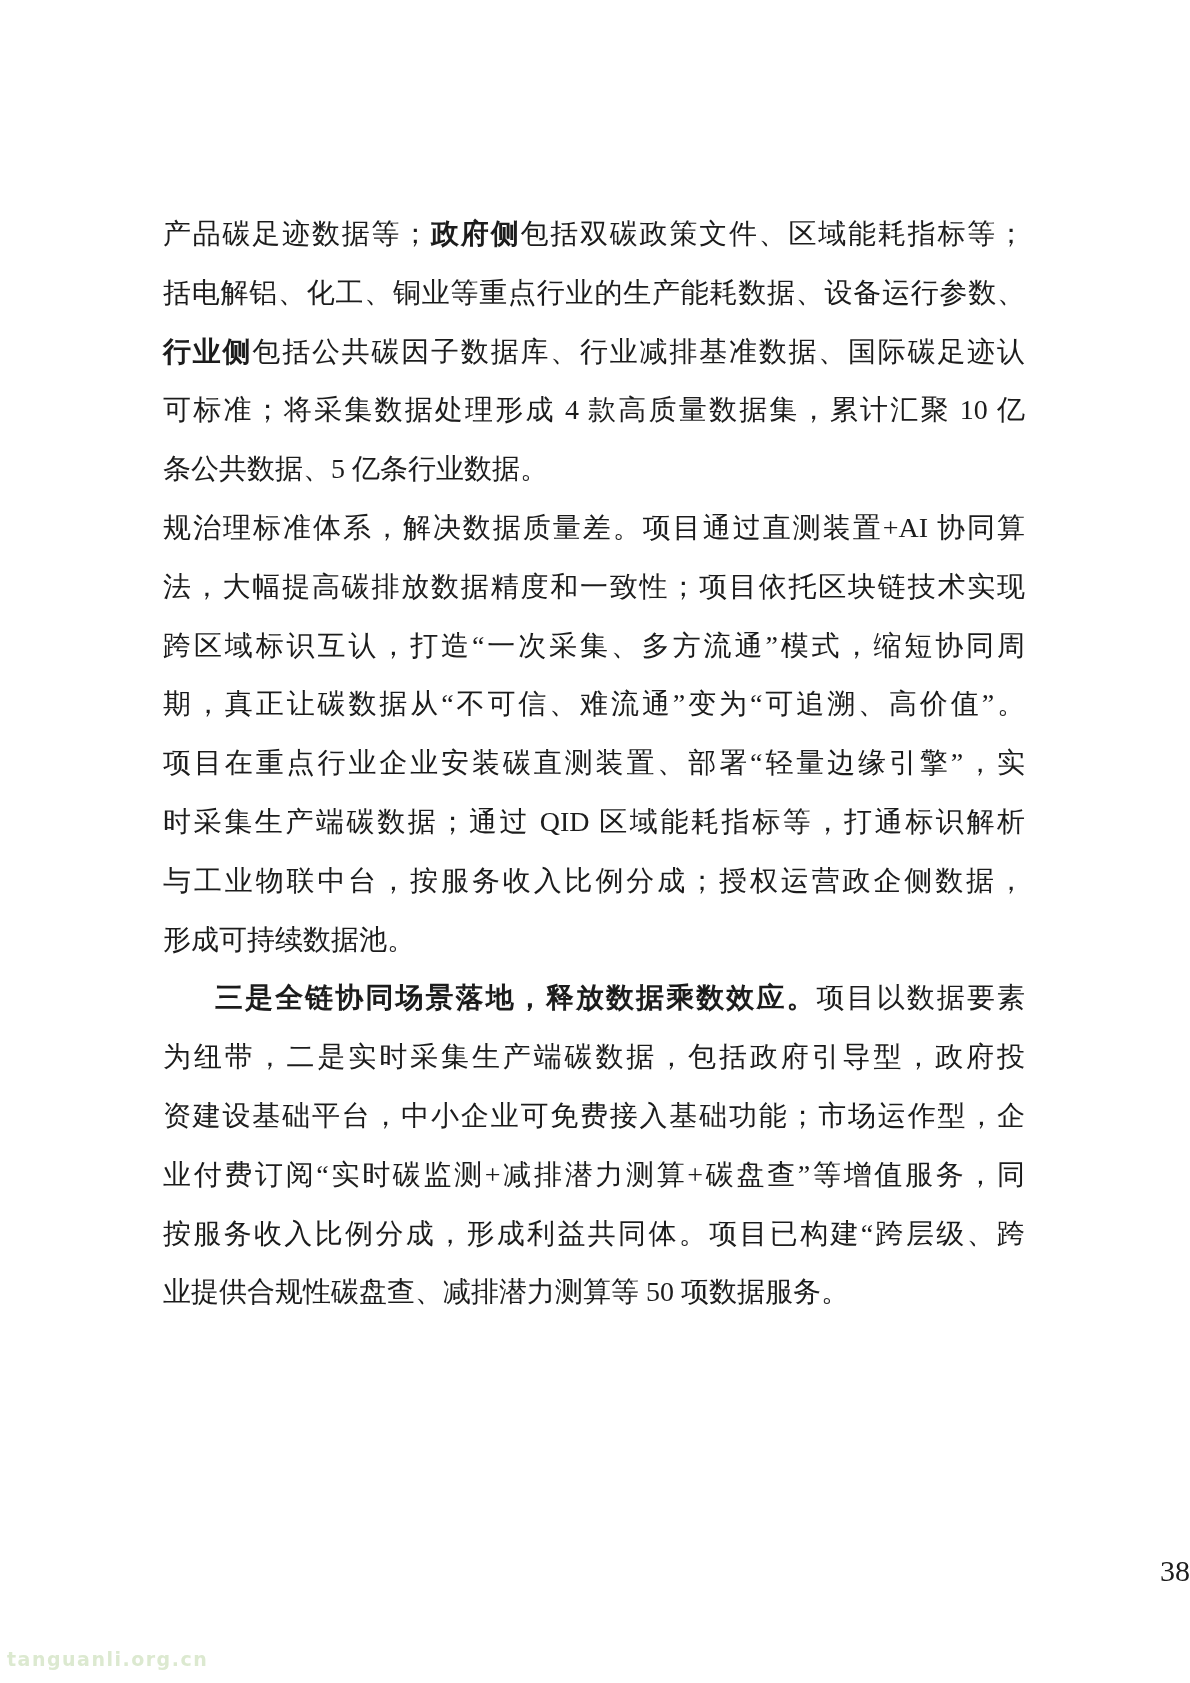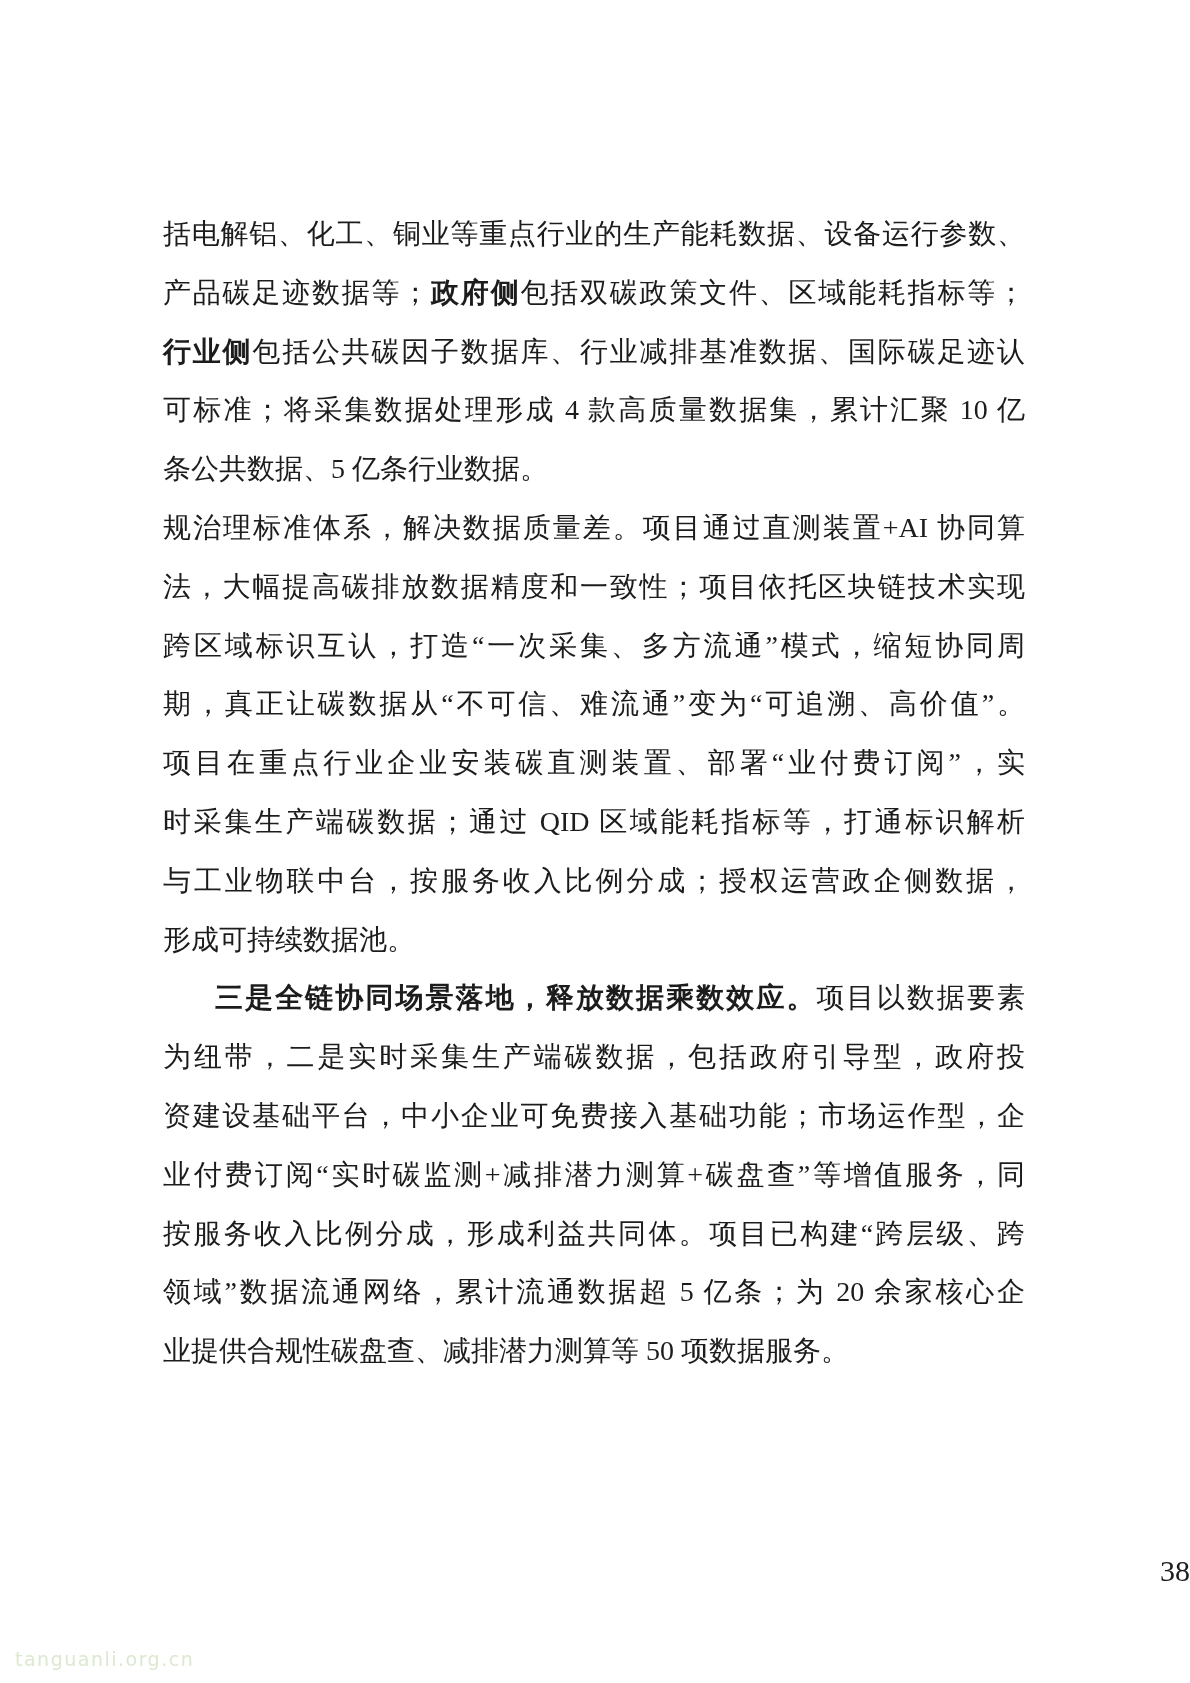--- a/index.html
+++ b/index.html
@@ -42,51 +42,50 @@
     position: absolute;
     top: 1553px;
     left: 0;
     width: 100%;
     text-align: right;
     font-size: 30px;
     line-height: 36px;
   }
   .watermark {
     position: absolute;
-    left: 15px;
+    left: 7px;
     top: 1648px;
     font-size: 19px;
-    font-weight: 400;
+    font-weight: 700;
     letter-spacing: 1.5px;
     color: var(--watermark, #dce9d0);
     font-family: "DejaVu Sans", "Liberation Sans", sans-serif;
     user-select: none;
   }
 </style>
 </head>
 <body>
 
 <div class="page">
   <div class="doc-body" id="doc-body">
+      <div class="line justify"><span class="seg">产品碳足迹数据等；</span><span class="seg bold">政府侧</span><span class="seg">包括双碳政策文件、区域能耗指标等；</span></div>
       <div class="line justify"><span class="seg">括电解铝、化工、铜业等重点行业的生产能耗数据、设备运行参数、</span></div>
-      <div class="line justify"><span class="seg">产品碳足迹数据等；</span><span class="seg bold">政府侧</span><span class="seg">包括双碳政策文件、区域能耗指标等；</span></div>
       <div class="line justify"><span class="seg bold">行业侧</span><span class="seg">包括公共碳因子数据库、行业减排基准数据、国际碳足迹认</span></div>
       <div class="line justify"><span class="seg">可标准；将采集数据处理形成 4 款高质量数据集，累计汇聚 10 亿</span></div>
       <div class="line"><span class="seg">条公共数据、5 亿条行业数据。</span></div>
       <div class="line justify"><span class="seg">规治理标准体系，解决数据质量差。项目通过直测装置+AI 协同算</span></div>
       <div class="line justify"><span class="seg">法，大幅提高碳排放数据精度和一致性；项目依托区块链技术实现</span></div>
       <div class="line justify"><span class="seg">跨区域标识互认，打造“一次采集、多方流通”模式，缩短协同周</span></div>
       <div class="line justify"><span class="seg">期，真正让碳数据从“不可信、难流通”变为“可追溯、高价值”。</span></div>
-      <div class="line justify"><span class="seg">项目在重点行业企业安装碳直测装置、部署“业付费订阅”，实</span></div>
+      <div class="line justify"><span class="seg">项目在重点行业企业安装碳直测装置、部署“轻量边缘引擎”，实</span></div>
       <div class="line justify"><span class="seg">时采集生产端碳数据；通过 QID 区域能耗指标等，打通标识解析</span></div>
       <div class="line justify"><span class="seg">与工业物联中台，按服务收入比例分成；授权运营政企侧数据，</span></div>
       <div class="line"><span class="seg">形成可持续数据池。</span></div>
       <div class="line justify indent"><span class="seg bold">三是全链协同场景落地，释放数据乘数效应。</span><span class="seg">项目以数据要素</span></div>
       <div class="line justify"><span class="seg">为纽带，二是实时采集生产端碳数据，包括政府引导型，政府投</span></div>
       <div class="line justify"><span class="seg">资建设基础平台，中小企业可免费接入基础功能；市场运作型，企</span></div>
       <div class="line justify"><span class="seg">业付费订阅“实时碳监测+减排潜力测算+碳盘查”等增值服务，同</span></div>
       <div class="line justify"><span class="seg">按服务收入比例分成，形成利益共同体。项目已构建“跨层级、跨</span></div>
-      <div class="line justify"><span class="seg">领域”数据流通网络，累计流通数据超 5 亿条；为 20 余家核心企</span></div>
       <div class="line"><span class="seg">业提供合规性碳盘查、减排潜力测算等 50 项数据服务。</span></div>
     </div>
   <div class="page-number">38</div>
   <div class="watermark">tanguanli.org.cn</div>
 </div>
 
 </body></html>

